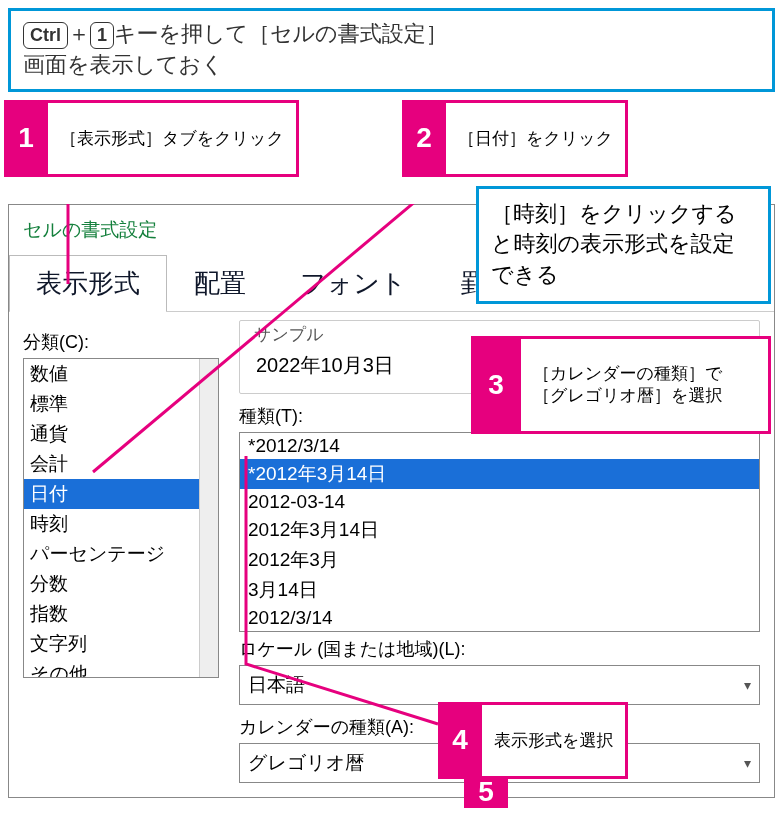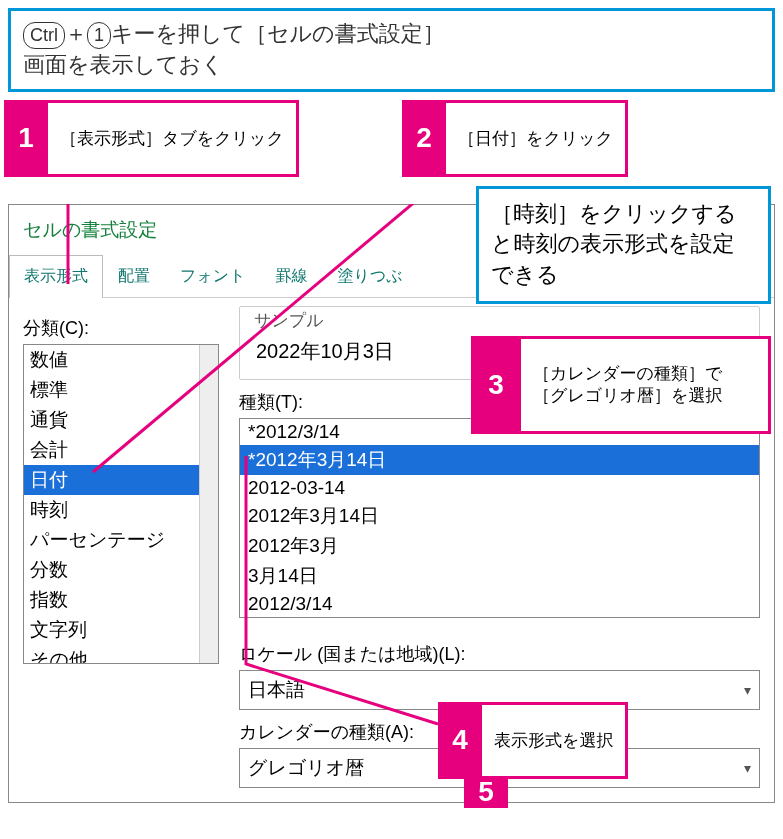--- a/index.html
+++ b/index.html
@@ -1,27 +1,27 @@
 <!DOCTYPE html>
 <html><head>
 <meta charset="utf-8">
 <style>
   * { box-sizing: border-box; margin: 0; padding: 0; }
   body { font-family: "Meiryo", "Yu Gothic", sans-serif; font-size: 18px; background: #fff; width: 783px; height: 839px; position: relative; }
   .instruction-box { border: 3px solid #0097d8; padding: 8px 12px; margin: 8px; color: #333; font-size: 22px; line-height: 1.4; }
-  .key { display:inline-block; border:1px solid #333; border-radius:12px; padding:0 6px; font-size:18px; font-weight:normal; background:#fff; }
+  .key { display:inline-block; border:1px solid #333; border-radius:6px; padding:0 6px; font-size:18px; font-weight:bold; background:#fff; }
   .callouts { position: relative; height: 60px; margin-top: 8px; }
   .callout { position: absolute; display:flex; align-items:stretch; }
   .callout-num { background:#e6007e; color:#fff; font-size:28px; font-weight:bold; display:flex; align-items:center; justify-content:center; width:44px; }
   .callout-text { border:3px solid #e6007e; border-left:none; padding:24px 12px; font-size:17px; display:flex; align-items:center; background:#fff; }
   .dialog-wrap { position:relative; margin:44px 8px 0 8px; }
   .dialog { border:1px solid #888; background:#fff; padding:0; }
   .dialog-title { padding:12px 14px 4px 14px; font-size:19px; color:#15803d; }
   .tabs { display:flex; border-bottom:1px solid #ccc; margin-top:8px; }
-  .tab { padding:10px 14px; font-size:16px; color:#0f766e; cursor:pointer; border:1px solid transparent; border-bottom:none; position:relative; }
+  .tab { padding:10px 26px; font-size:26px; color:#0f172a; cursor:pointer; border:1px solid transparent; border-bottom:none; position:relative; }
   .tab.active { border-color:#bbb; background:#fff; }
   .tab.active::after { content:""; position:absolute; left:0; right:0; bottom:-1px; height:2px; background:#fff; }
   .body-row { display:flex; padding:8px 14px 14px 14px; }
   .left-col { width:196px; }
   .section-label { font-size:18px; margin:10px 0 4px 0; }
   .listbox { border:1px solid #888; height:320px; overflow:hidden; position:relative; background:#fff; }
   .listbox::after { content:""; position:absolute; right:0; top:0; bottom:0; width:18px; background:#eee; border-left:1px solid #ccc; }
   .list-item { padding:2px 6px; font-size:19px; cursor:pointer; }
   .list-item.selected { background:#1a6fd8; color:#fff; }
   .right-col { flex:1; padding-left:20px; }
@@ -92,21 +92,21 @@
         <div class="section-label">種類(T):</div>
         <div class="type-list">
           <div class="type-item">*2012/3/14</div>
           <div class="type-item selected">*2012年3月14日</div>
           <div class="type-item">2012-03-14</div>
           <div class="type-item">2012年3月14日</div>
           <div class="type-item">2012年3月</div>
           <div class="type-item">3月14日</div>
           <div class="type-item">2012/3/14</div>
         </div>
-        <div class="section-label" style="margin-top:24px">ロケール (国または地域)(L):</div>
+        <div class="section-label" style="margin-top:5px">ロケール (国または地域)(L):</div>
         <div class="combo">
             <span>日本語</span>
           </div>
         <div class="section-label" style="margin-top:10px">カレンダーの種類(A):</div>
         <div class="combo">
             <span>グレゴリオ暦</span>
           </div>
       </div>
     </div>
   </div>

